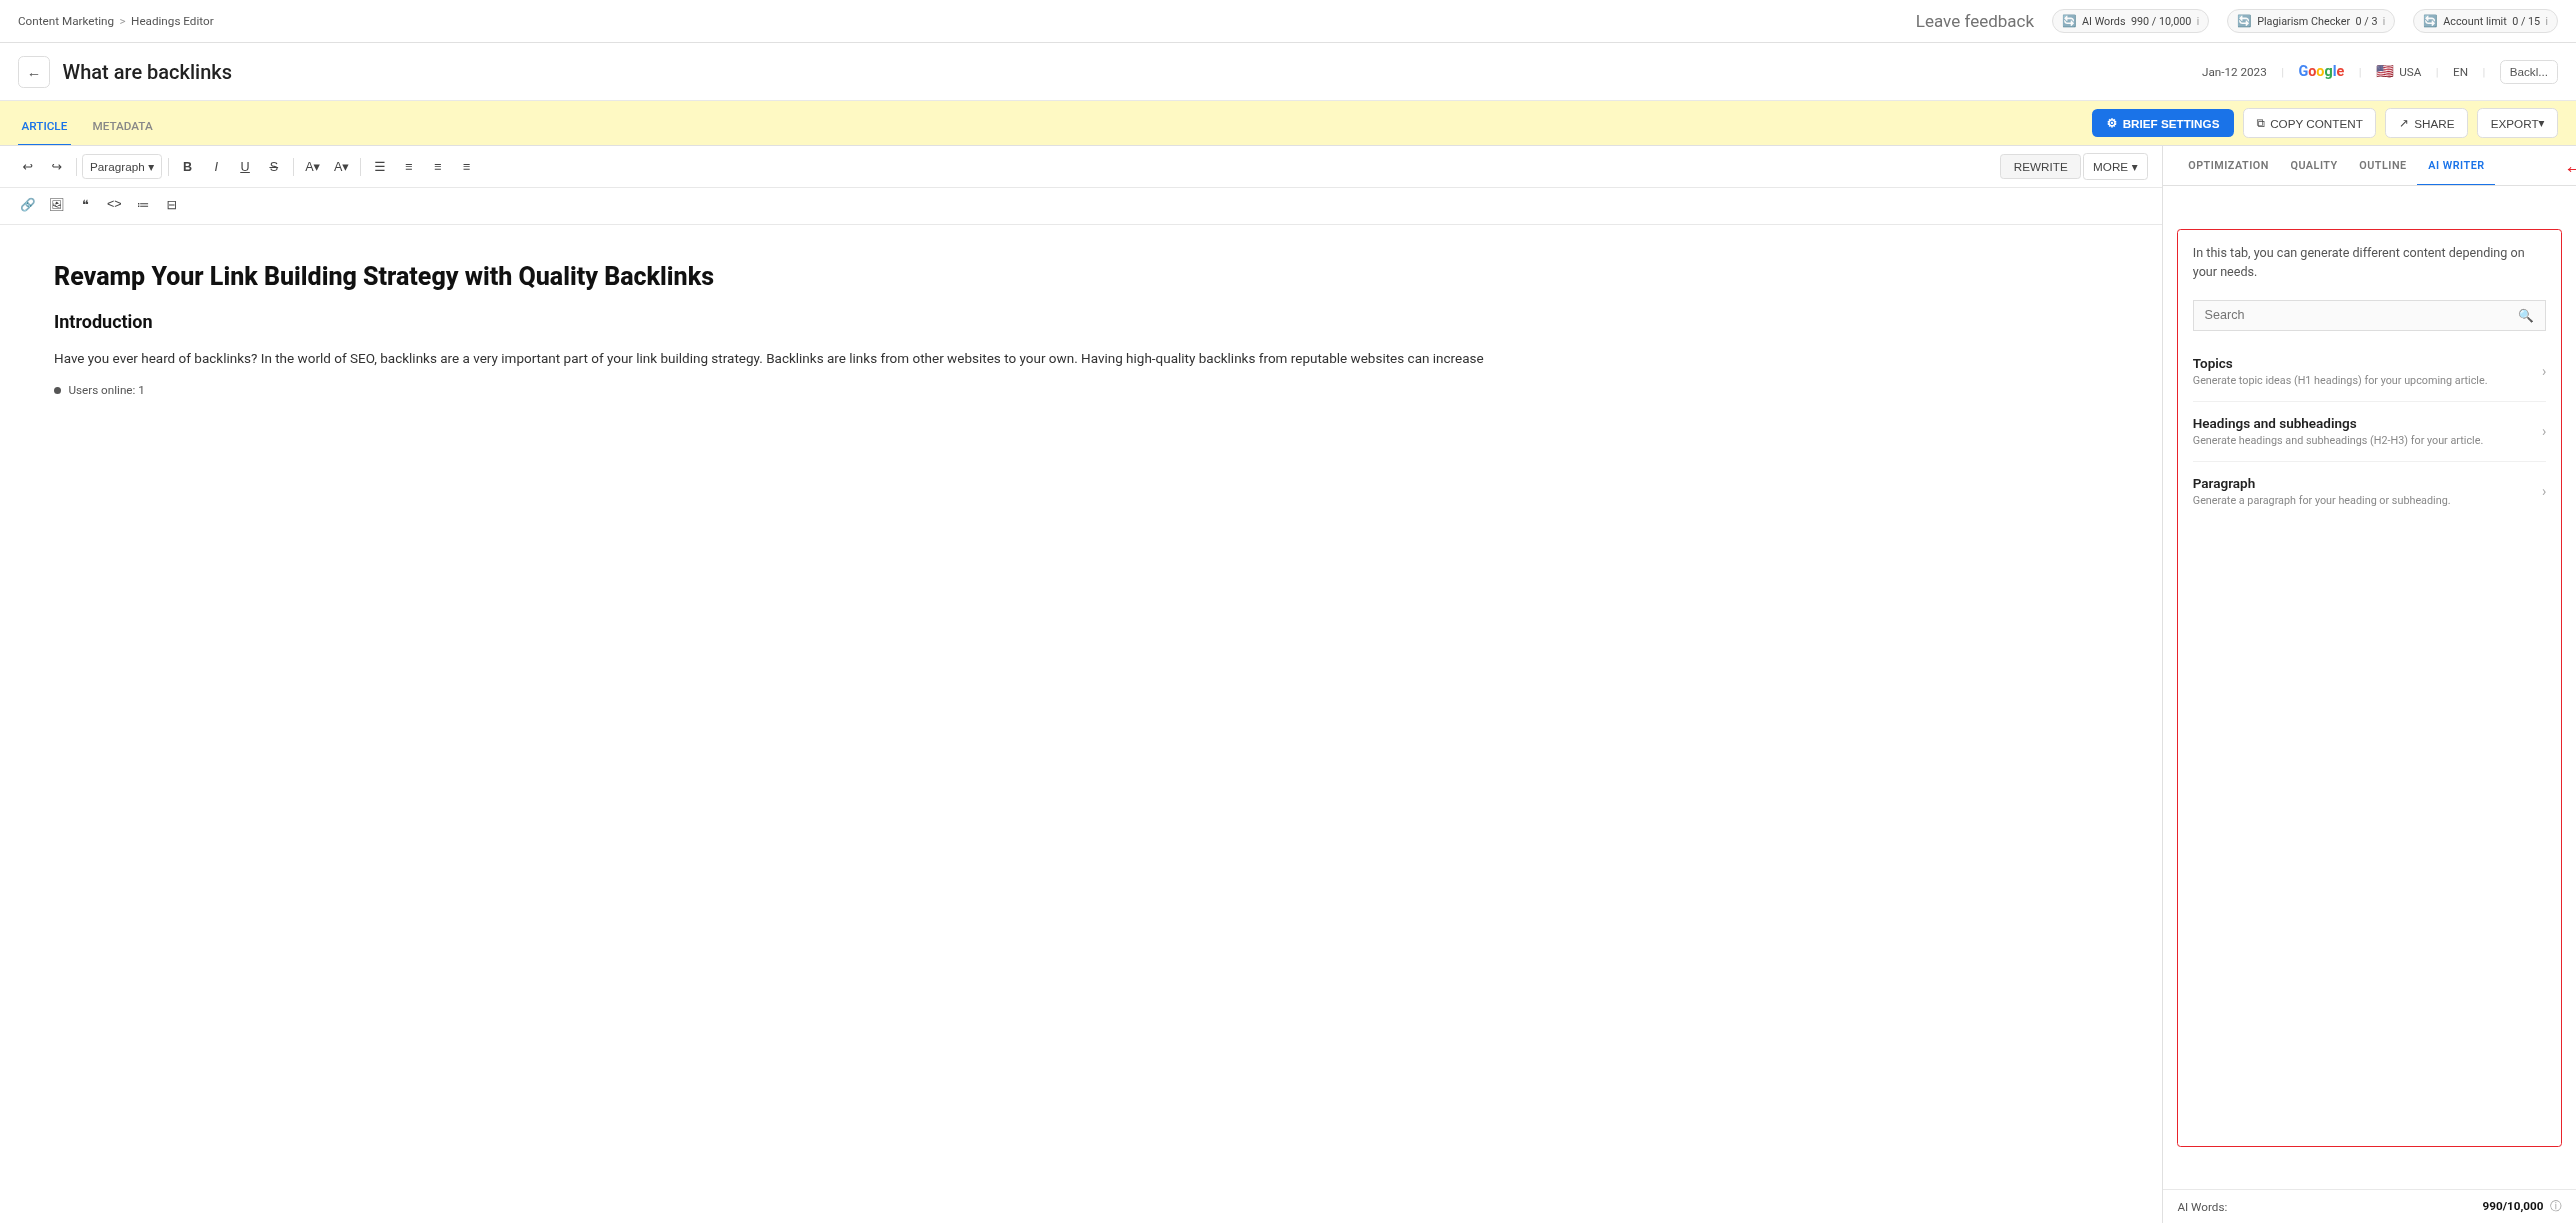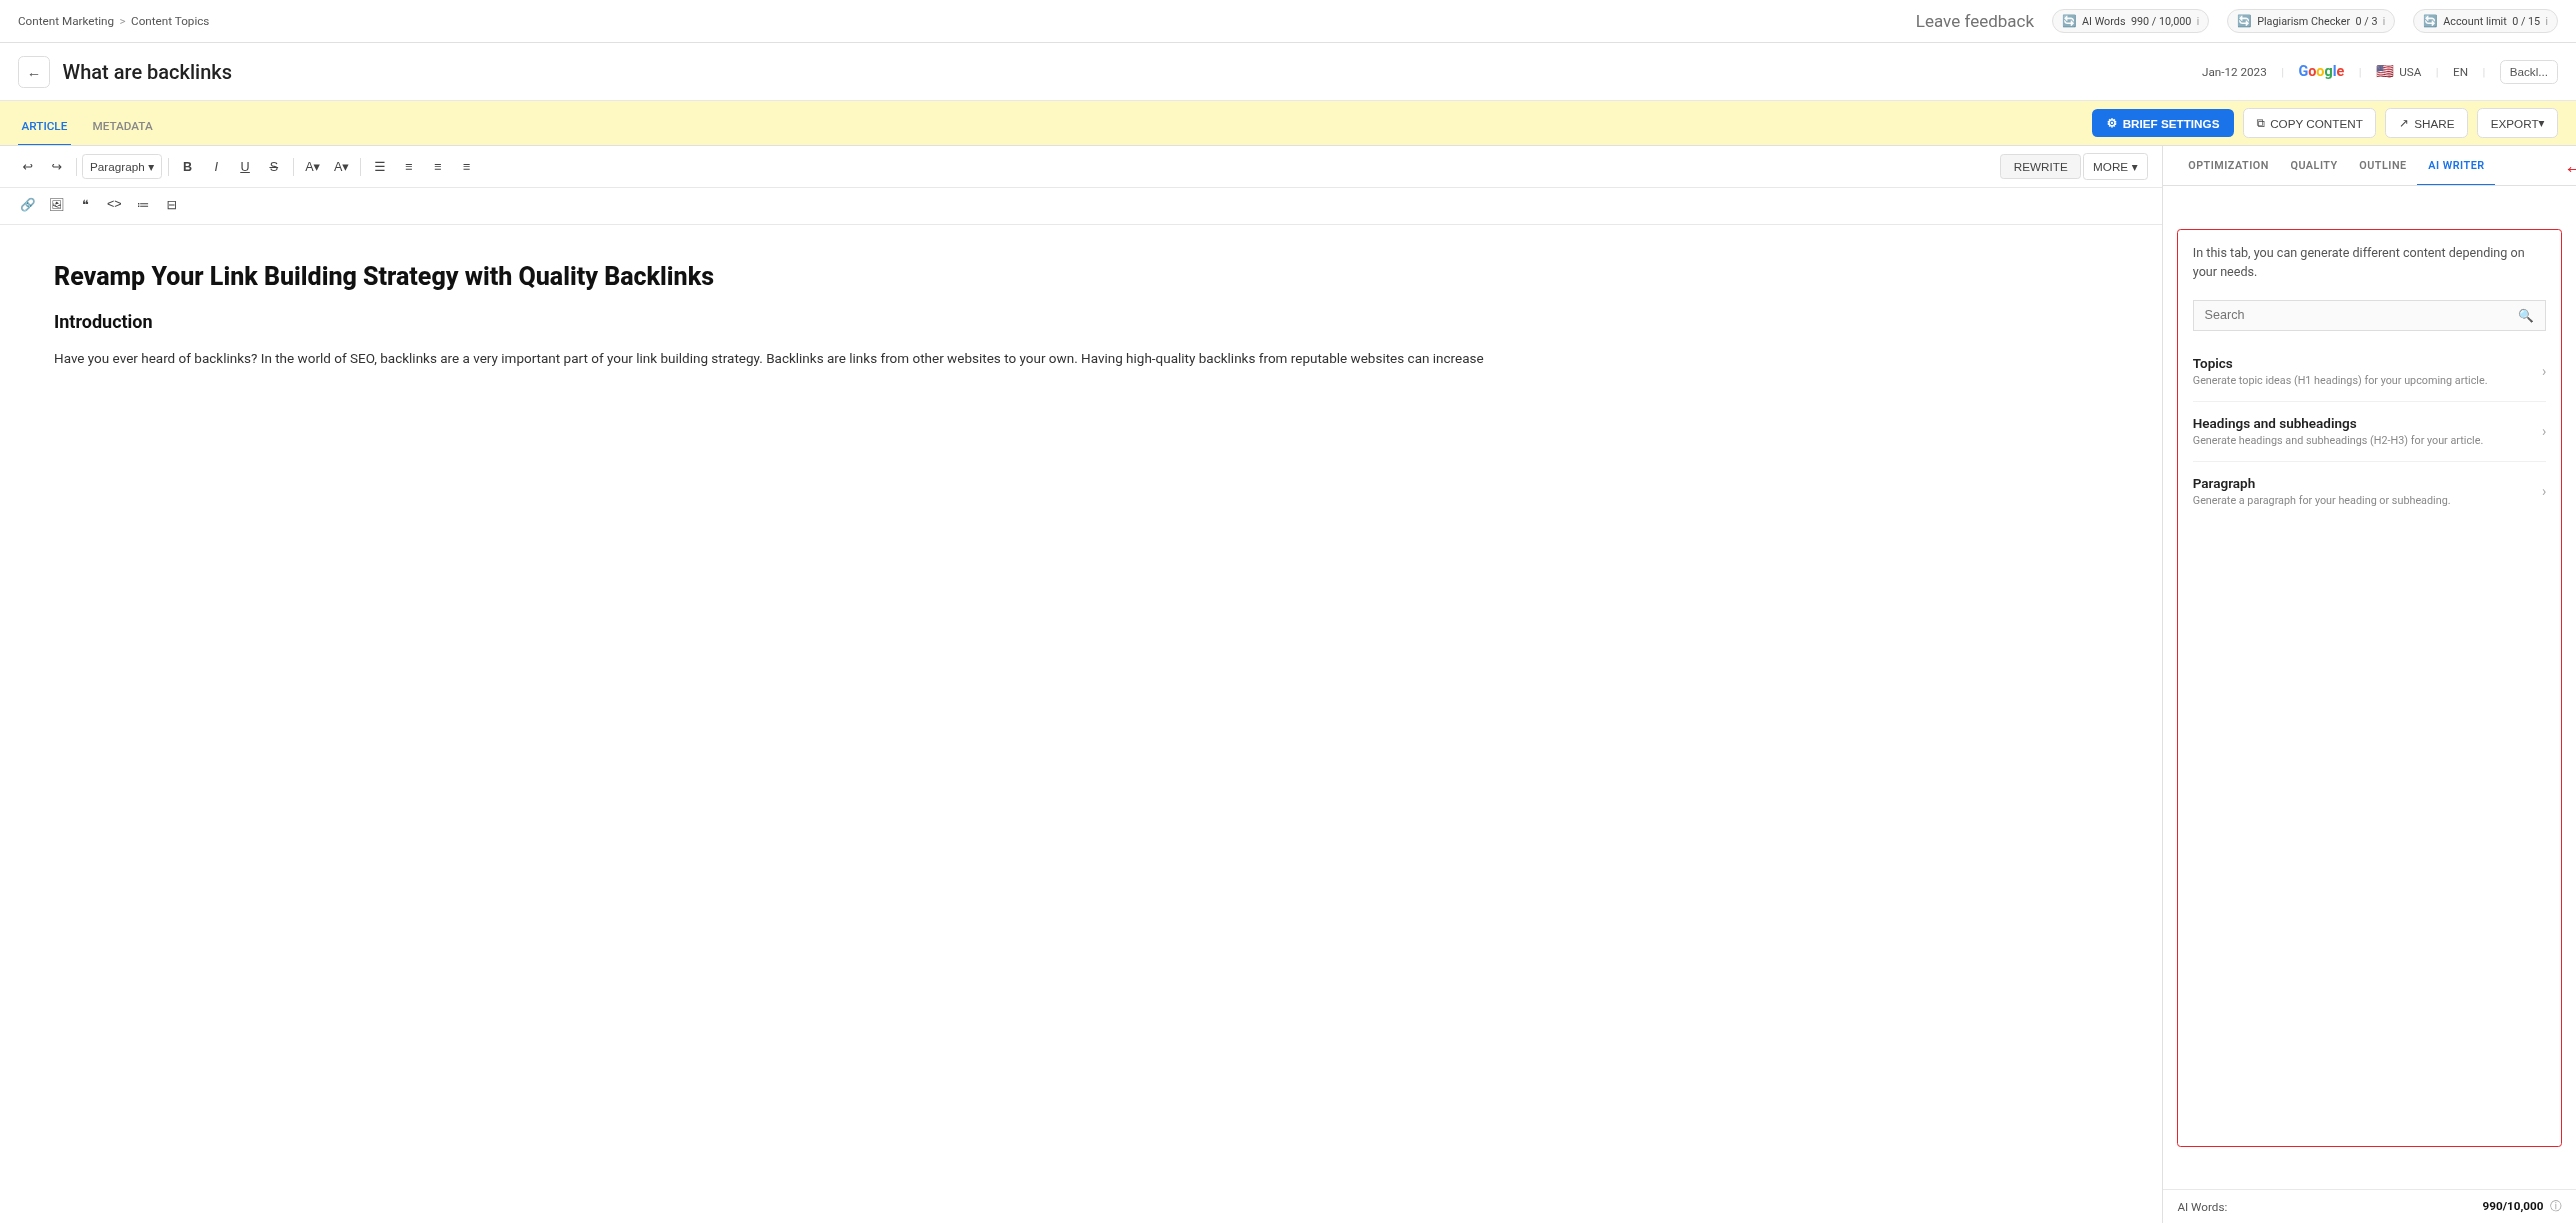--- a/index.html
+++ b/index.html
@@ -194,21 +194,21 @@
     
     .strikethrough { text-decoration: line-through; }
   </style>
 </head>
 <body>
 
 <div class="top-nav">
   <div class="top-nav-left">
     <span class="breadcrumb-item">Content Marketing</span>
     <span class="breadcrumb-sep">&gt;</span>
-    <span class="breadcrumb-item active">Content Topics</span>
+    <span class="breadcrumb-item active">Headings Editor</span>
   </div>
   <div class="top-nav-right">
     <a class="leave-feedback" href="#">Leave feedback</a>
     <div class="counter-badge">
       <span class="badge-icon">🔄</span>
       <span>AI Words</span>
       <span>990 / 10,000</span>
       <span class="counter-info">i</span>
     </div>
     <div class="counter-badge">
@@ -322,20 +322,24 @@
       <button class="tb-btn" title="Blockquote">❝</button>
       <button class="tb-btn" title="Code">&lt;&gt;</button>
       <button class="tb-btn" title="Bullet list">≔</button>
       <button class="tb-btn" title="Numbered list">⊟</button>
     </div>
 
     <div class="editor-content">
       <h1 class="article-h1">Revamp Your Link Building Strategy with Quality Backlinks</h1>
       <h2 class="article-h2">Introduction</h2>
       <p class="article-p">Have you ever heard of backlinks? In the world of SEO, backlinks are a very important part of your link building strategy. Backlinks are links from other websites to your own. Having high-quality backlinks from reputable websites can increase</p>
+      <div class="users-online">
+        <span class="online-dot"></span>
+        <span>Users online: 1</span>
+      </div>
     </div>
   </div>
 
   <div class="right-panel">
 
     <div class="right-tabs">
       <div class="right-tab">OPTIMIZATION</div>
       <div class="right-tab">QUALITY</div>
       <div class="right-tab">OUTLINE</div>
       <div class="right-tab active">AI WRITER</div>

